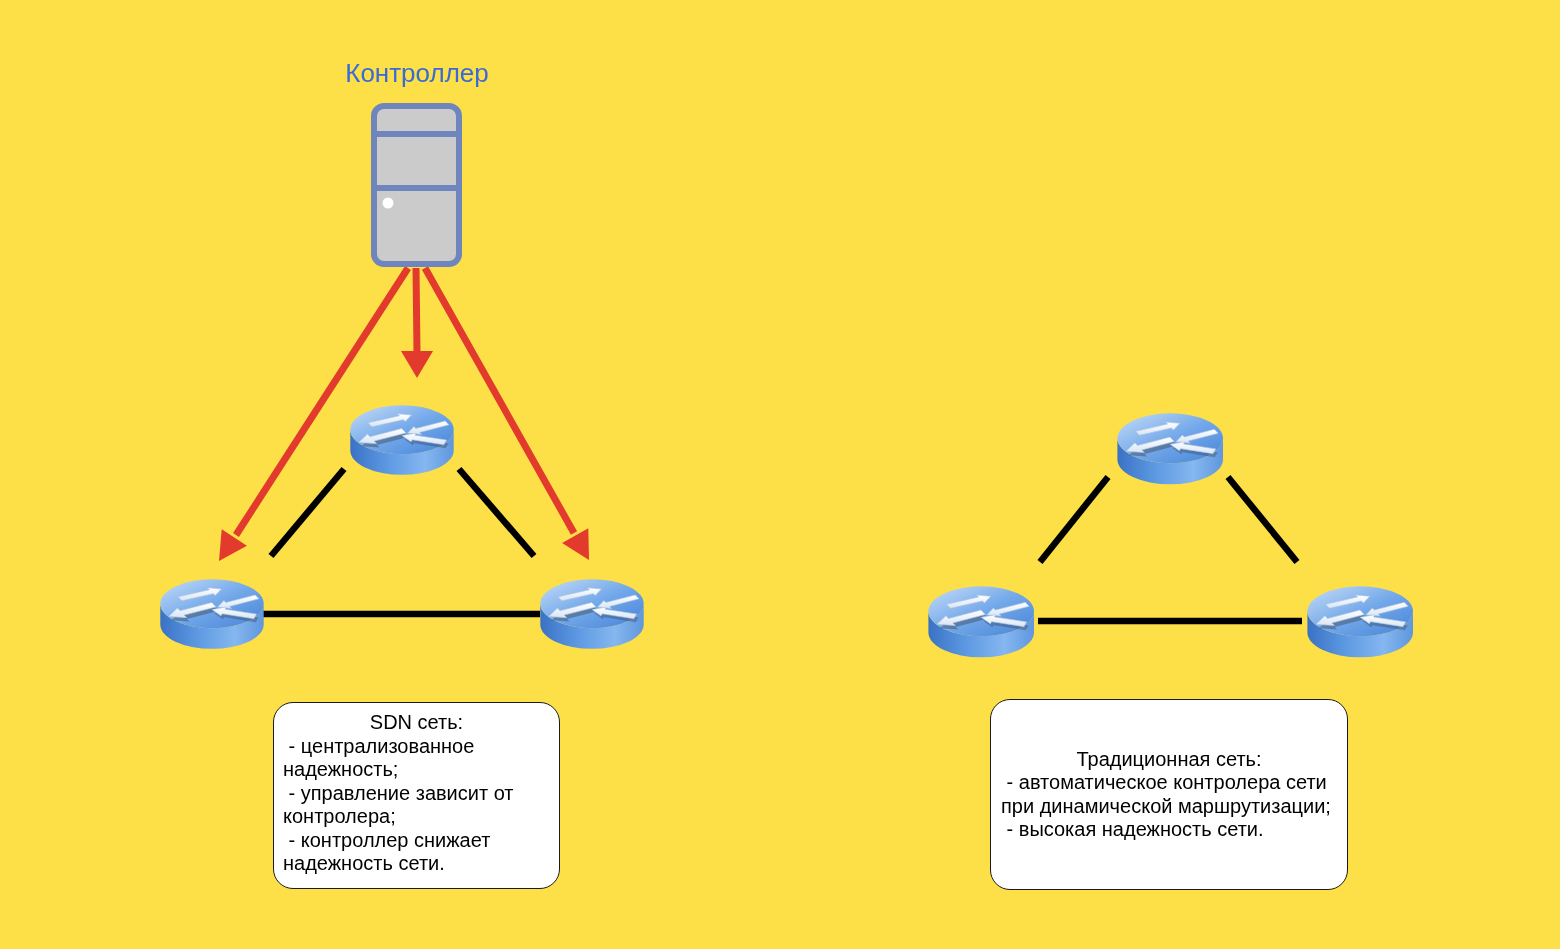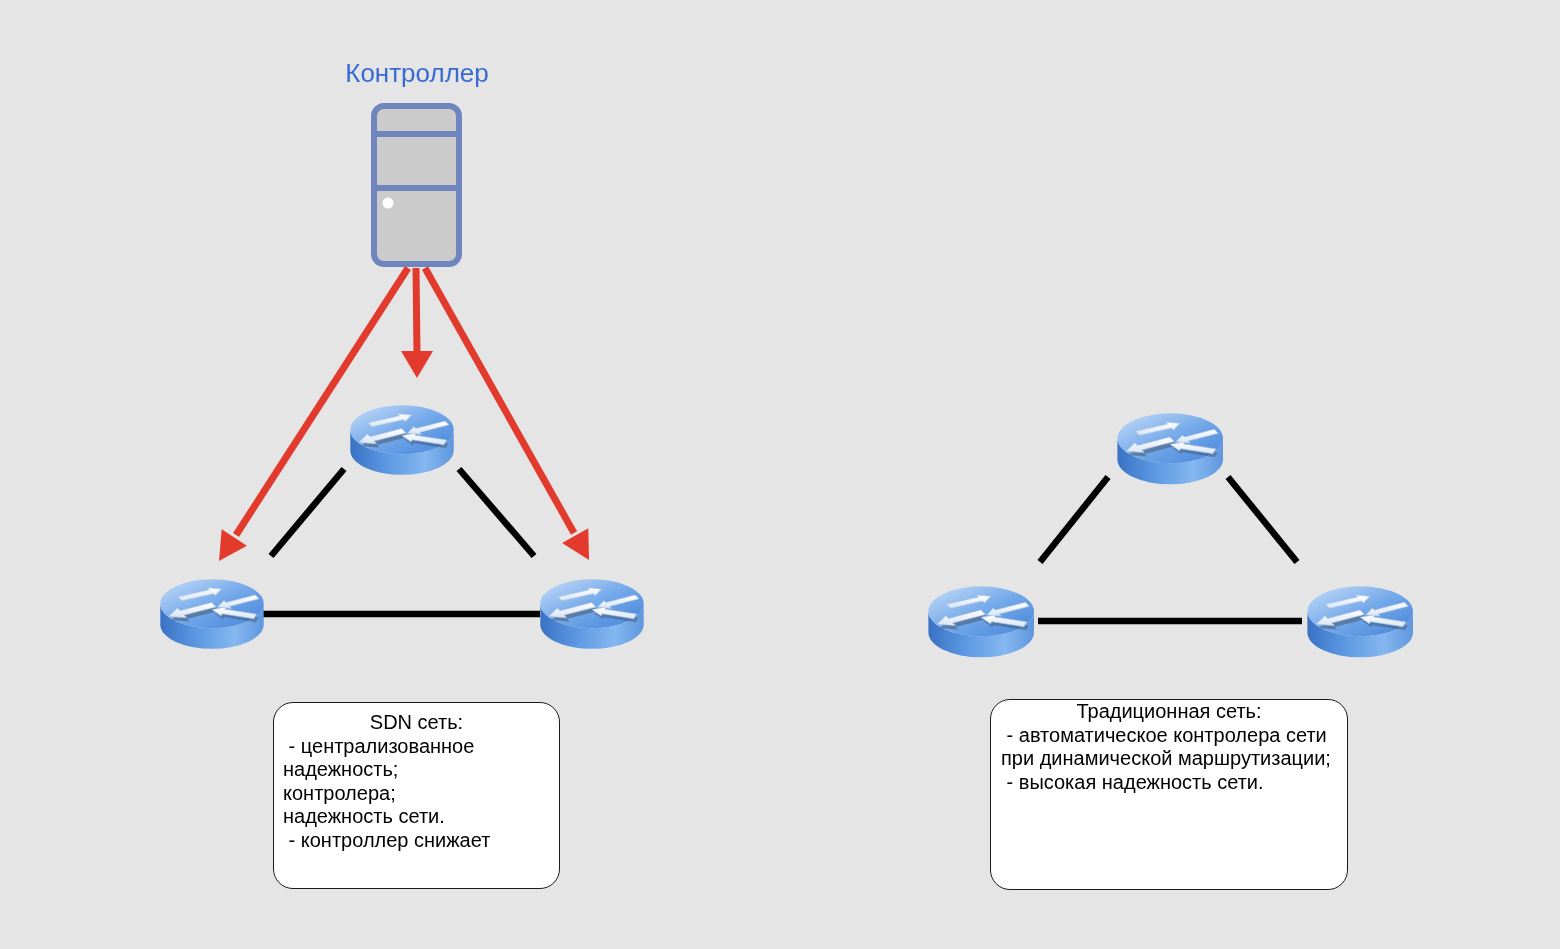--- a/index.html
+++ b/index.html
@@ -1,20 +1,20 @@
 <!DOCTYPE html>
 <html><head>
 <meta charset="utf-8">
 <style>
   html,body{margin:0;padding:0;background:#ffffff;}
   .canvas{
     position:relative;
     width:1560px;
     height:949px;
-    background:#e5e5e5;
+    background:#fde047;
     font-family:"Liberation Sans", sans-serif;
     overflow:hidden;
   }
   .diagram-svg{position:absolute;left:0;top:0;}
   .controller-label{
     position:absolute;
     left:287px;
     top:58px;
     width:260px;
     text-align:center;
@@ -37,20 +37,21 @@
     padding:8px 9px 0 9px;
   }
   .trad-box{
     left:990px;
     top:699px;
     width:358px;
     height:191px;
     padding:0 10px;
     display:flex;
     flex-direction:column;
+    justify-content:center;
   }
   .note-line{
     font-size:20px;
     line-height:23.5px;
     white-space:pre;
   }
   .center{text-align:center;}
 </style>
 </head>
 <body>
@@ -125,23 +126,24 @@
     <use href="#router" transform="translate(923.6,582.5) scale(0.96)"></use>
     <use href="#router" transform="translate(1302.6,582.5) scale(0.96)"></use>
   </svg>
 
   <div class="controller-label">Контроллер</div>
 
   <div class="note-box sdn-box">
     <div class="note-line center">SDN сеть:</div>
     <div class="note-line"> - централизованное</div>
     <div class="note-line">надежность;</div>
+    <div class="note-line"> - управление зависит от</div>
     <div class="note-line">контролера;</div>
+    <div class="note-line"> - контроллер снижает</div>
     <div class="note-line">надежность сети.</div>
-    <div class="note-line"> - контроллер снижает</div>
   </div>
 
   <div class="note-box trad-box">
     <div class="note-line center">Традиционная сеть:</div>
     <div class="note-line"> - автоматическое контролера сети</div>
     <div class="note-line">при динамической маршрутизации;</div>
     <div class="note-line"> - высокая надежность сети.</div>
   </div>
 
 </div>

